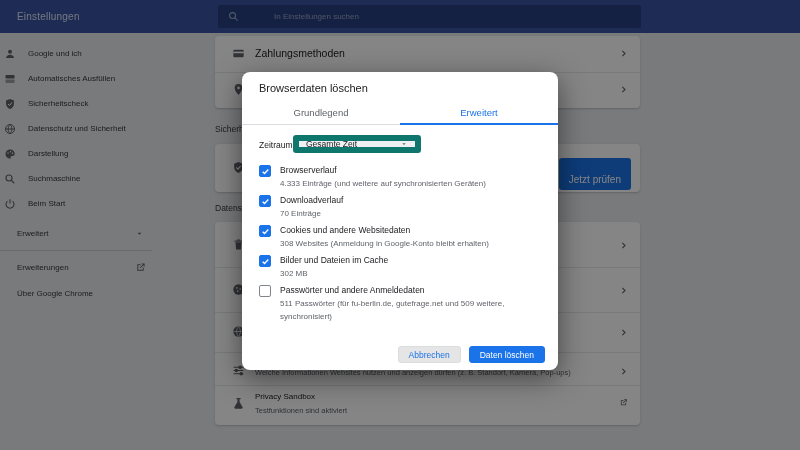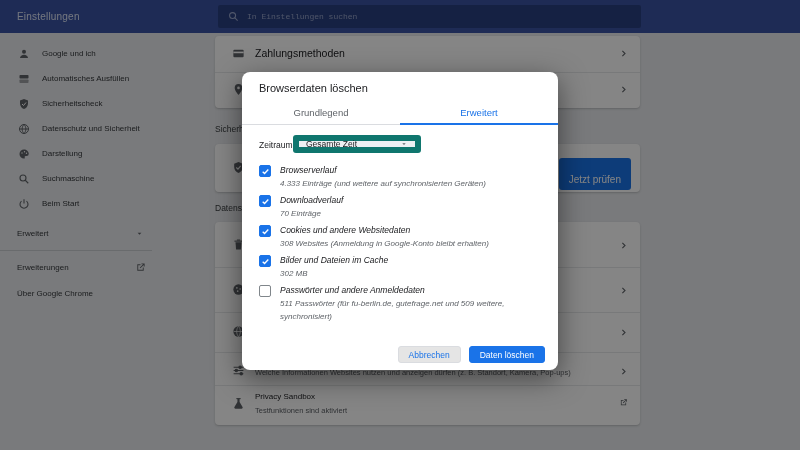--- a/index.html
+++ b/index.html
@@ -8,26 +8,26 @@
     position:relative; overflow:hidden;
     font-family:"Liberation Sans", sans-serif;
     background:#e8eaed; color:#202124;
   }
   svg { display:block; }
 
   
   .header { position:absolute; top:0; left:0; width:800px; height:33px; background:var(--header,#3a54a4); z-index:1; }
   .header-title { position:absolute; left:17px; top:0; height:33px; line-height:33px; font-size:10px; color:#dde3f4; letter-spacing:.2px; }
   .search-box { position:absolute; left:218px; top:5px; width:423px; height:23px; background:var(--search_bar,#2a4080); border-radius:2px; display:flex; align-items:center; padding:0 10px; gap:8px; }
-  .search-box input { flex:1; background:transparent; border:none; outline:none; font-size:8px; color:#cfd6ea; font-family:Liberation Mono, monospace; }
+  .search-box input { flex:1; background:transparent; border:none; outline:none; font-size:8px; color:#cfd6ea; font-family:Liberation Sans, sans-serif;margin-left:27px; }
   .search-box input::placeholder { color:#96a3c9; }
 
   
   .nav-list { position:absolute; left:0; top:41px; width:210px; z-index:1; }
-  .nav-item { display:flex; align-items:center; height:25px; padding-left:18px; gap:12px; font-size:8px; font-weight:500; color:#35383c; cursor:pointer; }
+  .nav-item { display:flex; align-items:center; height:25px; padding-left:4px; gap:12px; font-size:8px; font-weight:500; color:#35383c; cursor:pointer; }
   .nav-item svg { width:12px; height:12px; flex:none; }
   .nav-adv { position:absolute; left:0; top:220px; width:152px; height:26px; display:flex; align-items:center; justify-content:space-between; padding:0 8px 0 17px; font-size:8px; font-weight:500; color:#35383c; z-index:1; }
   .side-div { position:absolute; left:0; top:250px; width:152px; height:1px; background:#c9cdd1; z-index:1; }
   .nav-ext { position:absolute; left:0; top:254px; width:152px; height:26px; display:flex; align-items:center; justify-content:space-between; padding:0 6px 0 17px; font-size:8px; font-weight:500; color:#35383c; z-index:1; }
   .nav-about { position:absolute; left:0; top:280px; width:152px; height:26px; display:flex; align-items:center; padding-left:17px; font-size:8px; font-weight:500; color:#35383c; z-index:1; }
 
   
   .card { position:absolute; left:215px; width:425px; background:#ffffff; border-radius:4px; box-shadow:0 1px 2px rgba(60,64,67,.25); z-index:1; }
   .card-a { top:36px; height:72px; }
   .card-b { top:144px; height:48px; }
@@ -47,21 +47,21 @@
   
   .scrim { position:absolute; inset:0; background:rgba(0,0,0,.48); z-index:10; }
   .dialog { position:absolute; left:242px; top:72px; width:316px; height:298px; background:#fff; border-radius:8px; box-shadow:0 8px 28px rgba(0,0,0,.5); z-index:20; }
   .dlg-title { position:absolute; left:17px; top:10px; font-size:11px; color:#202124; }
   .dlg-tabs { position:absolute; left:0; top:30px; width:316px; height:23px; display:flex; border-bottom:1px solid #dadce0; }
   .tab { flex:1; text-align:center; line-height:22px; font-size:9.5px; font-weight:500; color:#5f6368; position:relative; cursor:pointer; }
   .tab.active { color:var(--accent,#1a73e8); }
   .tab.active::after { content:""; position:absolute; left:0; right:0; bottom:-1px; height:2px; background:var(--accent,#1a73e8); }
   .tr-label { position:absolute; left:17px; top:68px; font-size:8.5px; color:#202124; }
   .tr-select { position:absolute; left:51px; top:63px; width:128px; height:18px; background:#eef0f3; border:6px solid #0f766e; border-radius:3px; display:flex; align-items:center; justify-content:space-between; padding:0 7px; font-size:8.5px; color:#202124; cursor:pointer; }
-  .dlg-items { position:absolute; left:17px; top:92px; width:282px;font-style:italic; }
+  .dlg-items { position:absolute; left:17px; top:92px; width:282px; }
   .dlg-row { display:flex; gap:9px; margin-bottom:4px; }
   .cbx { flex:none; width:12px; height:12px; margin-top:1px; border:1.5px solid #80868b; border-radius:2px; background:#fff; display:flex; align-items:center; justify-content:center; cursor:pointer; }
   .cbx.checked { background:var(--accent,#1a73e8); border-color:var(--accent,#1a73e8); }
   .cbx svg { width:9px; height:9px; display:none; }
   .cbx.checked svg { display:block; }
   .item-label { font-size:8.5px; line-height:13px; color:#202124; }
   .item-sub { font-size:8px; line-height:13px; color:#5f6368; }
   .dlg-footer { position:absolute; right:13px; bottom:7px; display:flex; gap:8px; }
   .btn { height:17px; padding:0 10px; border-radius:3px; font-size:8.5px; font-weight:500; font-family:inherit; cursor:pointer; }
   .btn-cancel { background:#e5e5e5; border:1px solid #dadce0; color:var(--accent,#1a73e8); }

